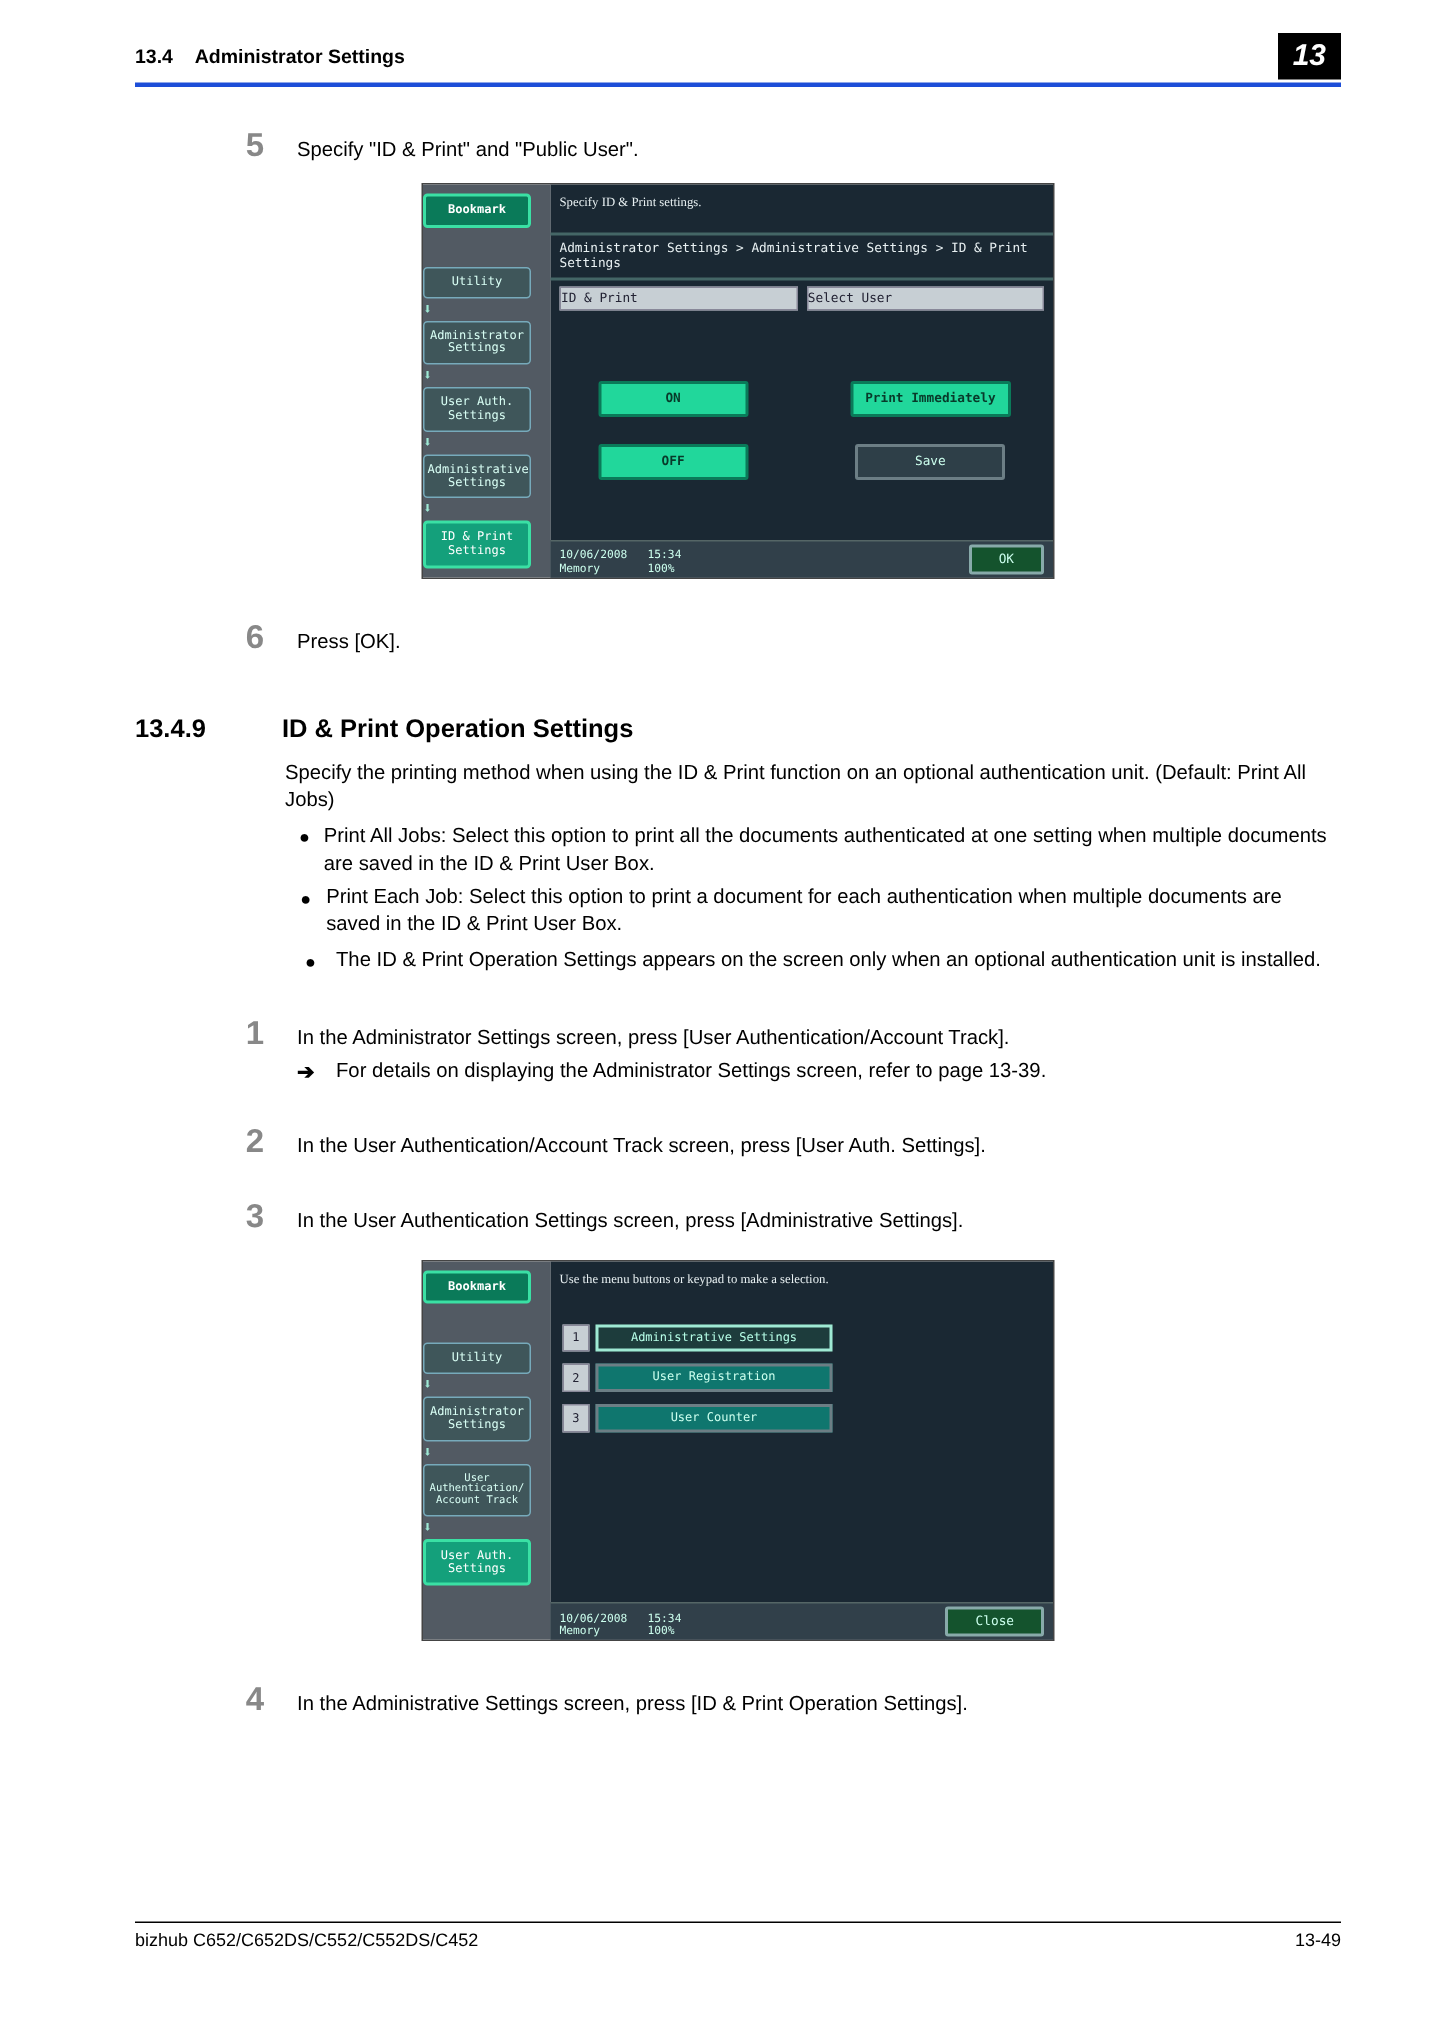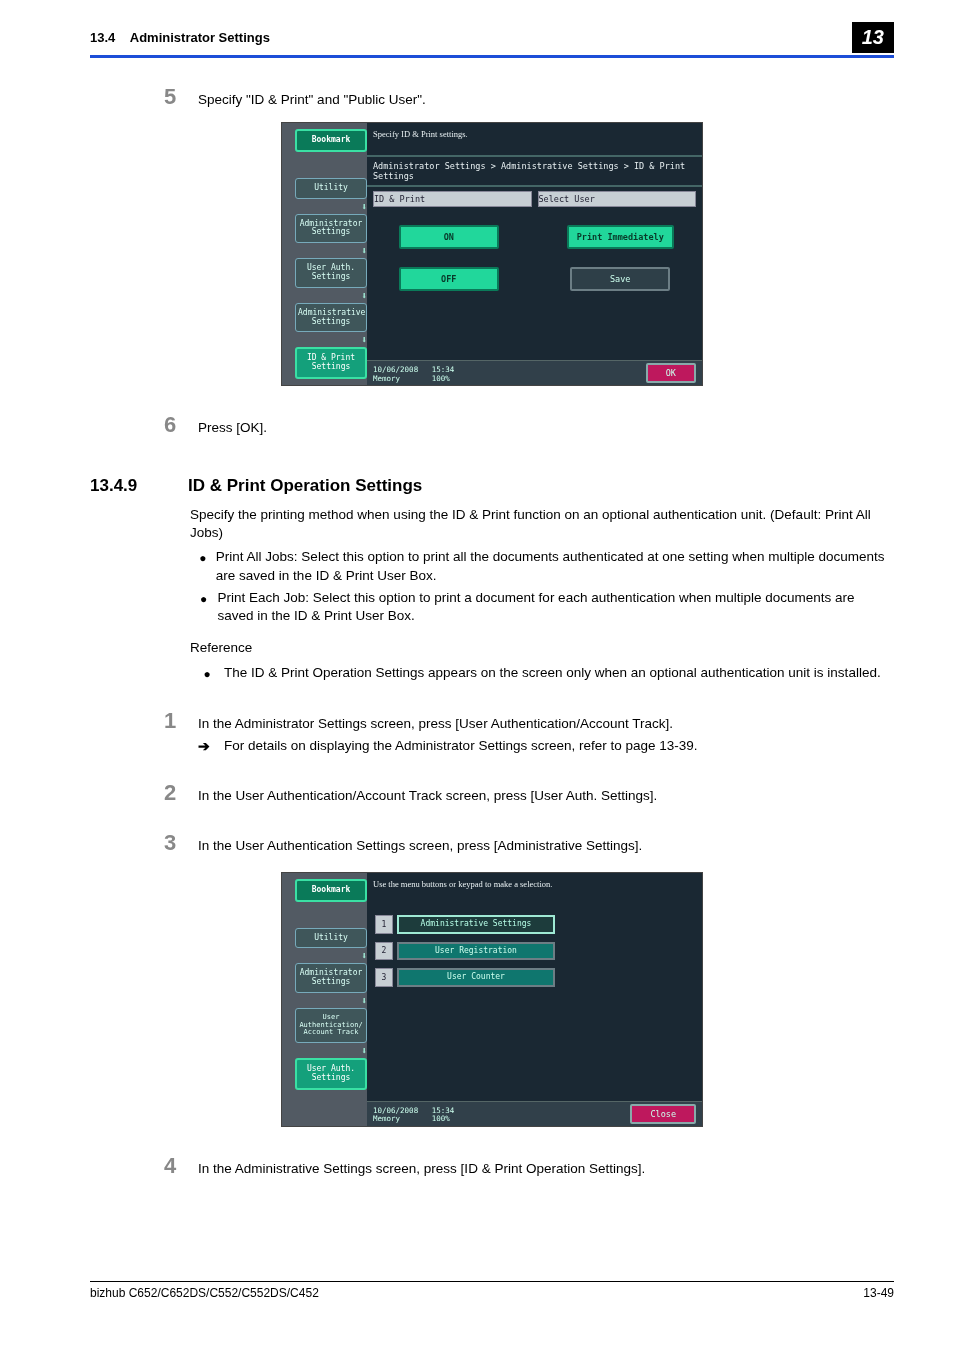--- a/index.html
+++ b/index.html
@@ -114,21 +114,21 @@
     margin: 14px auto 0 auto;
     display: flex;
     border: 1px solid #444;
     font-family: "Lucida Console", Monaco, monospace;
   }
   .shot .side {
     width: 85px;
     background: #525a63;
     display: flex;
     flex-direction: column;
-    align-items: flex-end;
+    align-items: flex-start;
     padding: 6px 0;
     box-sizing: border-box;
   }
   .side-btn {
     width: 72px;
     text-align: center;
     color: #d9fff5;
     font-size: 8px;
     line-height: 1.1;
     padding: 5px 2px;
@@ -191,20 +191,21 @@
     color: #223;
     font-size: 8.5px;
     text-align: left;
     padding: 2px 0;
   }
   .body-area {
     flex: 1;
     display: flex;
     flex-direction: column;
     padding: 18px 6px 6px 6px;
+    margin-top: 29px;
   }
   .two-col {
     display: flex;
     gap: 20px;
     margin-bottom: 18px;
   }
   .two-col > div { flex: 1; display: flex; justify-content: center; }
   .act-btn {
     min-width: 100px;
     text-align: center;
@@ -270,21 +271,21 @@
     align-items: flex-end;
     justify-content: space-between;
     padding: 2px 6px;
   }
   .status-left {
     color: #cfe;
     font-size: 7.5px;
     line-height: 1.1;
   }
   .ok-btn {
-    background: #be185d;
+    background: #14532d;
     border: 2px solid #8aa;
     color: #cfe;
     font-size: 8.5px;
     padding: 3px 18px;
     border-radius: 2px;
   }
   .footer {
     position: absolute;
     bottom: 50px;
     left: 90px;
@@ -381,21 +382,20 @@
       <div class="bullet-item">
         <div class="bullet-mark">●</div>
         <div>Print All Jobs: Select this option to print all the documents authenticated at one setting when multiple documents are saved in the ID &amp; Print User Box.</div>
       </div>
       <div class="bullet-item">
         <div class="bullet-mark">●</div>
         <div>Print Each Job: Select this option to print a document for each authentication when multiple documents are saved in the ID &amp; Print User Box.</div>
       </div>
     </div>
 
-    <div class="body-text" style="margin-top:14px">Reference</div>
     <div class="bullet-list">
       <div class="bullet-item">
         <div class="bullet-mark">●</div>
         <div>The ID &amp; Print Operation Settings appears on the screen only when an optional authentication unit is installed.</div>
       </div>
     </div>
 
     <div class="step-row">
       <div class="step-num">1</div>
       <div class="step-text">In the Administrator Settings screen, press [User Authentication/Account Track].</div>

